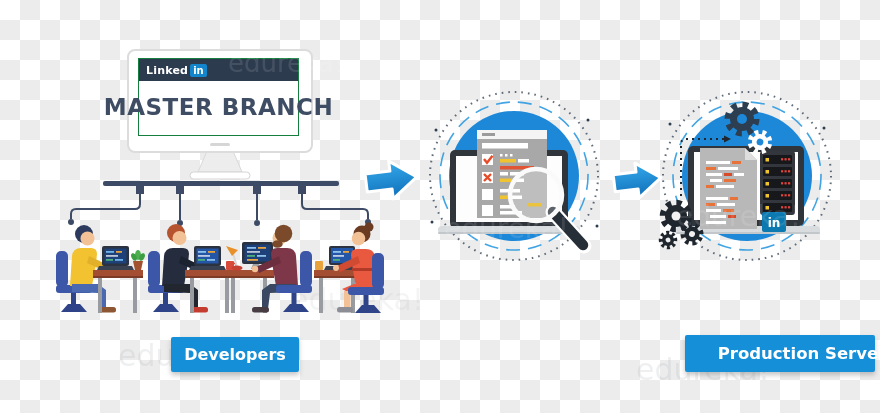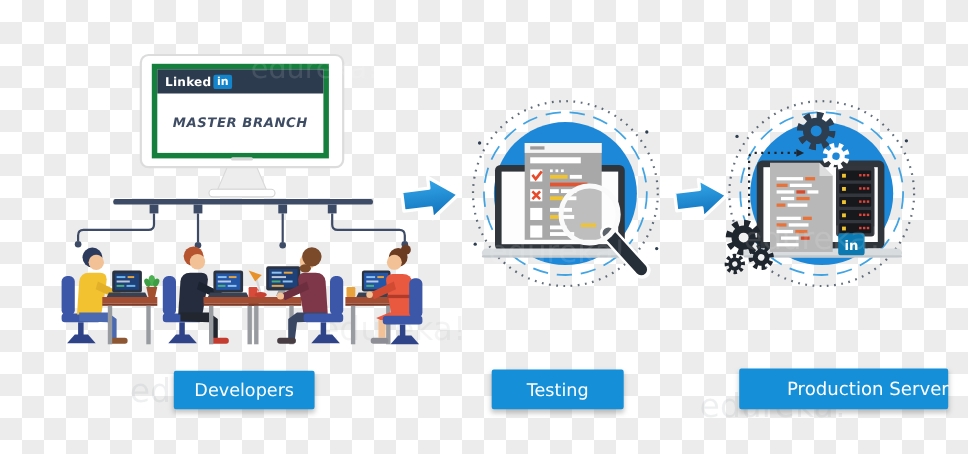--- a/index.html
+++ b/index.html
@@ -8,33 +8,33 @@
     position:relative;width:880px;height:413px;overflow:hidden;background-color:#fff;
     background-image:
       linear-gradient(45deg,#ececec 25%,transparent 25%,transparent 75%,#ececec 75%),
       linear-gradient(45deg,#ececec 25%,transparent 25%,transparent 75%,#ececec 75%);
     background-size:40px 40px;background-position:0 0,20px 20px;
   }
   .illustration{position:absolute;left:0;top:0;z-index:1;}
   
   .monitor{position:absolute;left:127px;top:49px;width:186px;height:104px;background:#fff;
     border:2px solid #dcdcdc;border-radius:8px;box-sizing:border-box;z-index:2;}
-  .monitor-screen{position:absolute;left:9px;top:7px;right:12px;height:76px;border:5px solid #15803d;text-align:center;}
+  .monitor-screen{position:absolute;left:9px;top:7px;right:12px;height:76px;border:1px solid #15803d;text-align:center;}
   .monitor-header{height:22px;background:#2d3b4e;display:flex;align-items:center;padding-left:7px;}
   .brand{color:#fff;font-size:11px;font-weight:bold;letter-spacing:.2px;}
   .brand-badge{background:#1385cd;color:#fff;font-size:10px;font-weight:bold;padding:0 3px;
     border-radius:2px;height:13px;line-height:13px;margin-left:2px;}
   .monitor-body{height:52px;display:flex;align-items:center;justify-content:center;
-    color:#3e4d63;font-size:12px;font-weight:600;letter-spacing:.5px;white-space:nowrap;font-style:italic;}
+    color:#3e4d63;font-size:23px;font-weight:600;letter-spacing:.5px;white-space:nowrap;}
   .monitor-dash{position:absolute;bottom:5px;left:50%;transform:translateX(-50%);
     width:20px;height:3px;background:#d6d6d6;border-radius:2px;}
   
   .stage-label{position:absolute;background:#1590d8;color:#fff;display:flex;align-items:center;
-    justify-content:center;font-size:16px;font-weight:400;border-radius:2px;
-    box-shadow:0 3px 5px rgba(110,110,110,.4);z-index:2;white-space:nowrap;}
+    justify-content:center;font-size:16px;font-weight:700;border-radius:2px;
+    box-shadow:0 3px 5px rgba(110,110,110,.4);z-index:2;white-space:nowrap;margin-left:13px;}
   #lbl-dev{left:158px;top:337px;width:128px;height:35px;}
   #lbl-test{left:447px;top:336px;width:120px;height:36px;}
   #lbl-prod{left:672px;top:335px;width:146px;height:37px;font-size:16.5px;padding-left:44px;}
   
   .wm{position:absolute;font-weight:normal;font-size:30px;color:#9aa0a6;opacity:.16;
     z-index:1;pointer-events:none;white-space:nowrap;}
   .wm-light{color:#ffffff;opacity:.11;z-index:3;}
 </style>
 </head>
 <body>
@@ -385,16 +385,15 @@
       <div class="monitor-header">
         <span class="brand">Linked</span>
         <span class="brand-badge">in</span>
       </div>
       <div class="monitor-body">MASTER BRANCH</div>
     </div>
     <div class="monitor-dash"></div>
   </div>
 
   <div class="stage-label" id="lbl-dev">Developers</div>
-  <div class="stage-label" id="lbl-test">Testing</div>
   <div class="stage-label" id="lbl-prod">Production Server</div>
 
 </div>
 
 </body></html>

